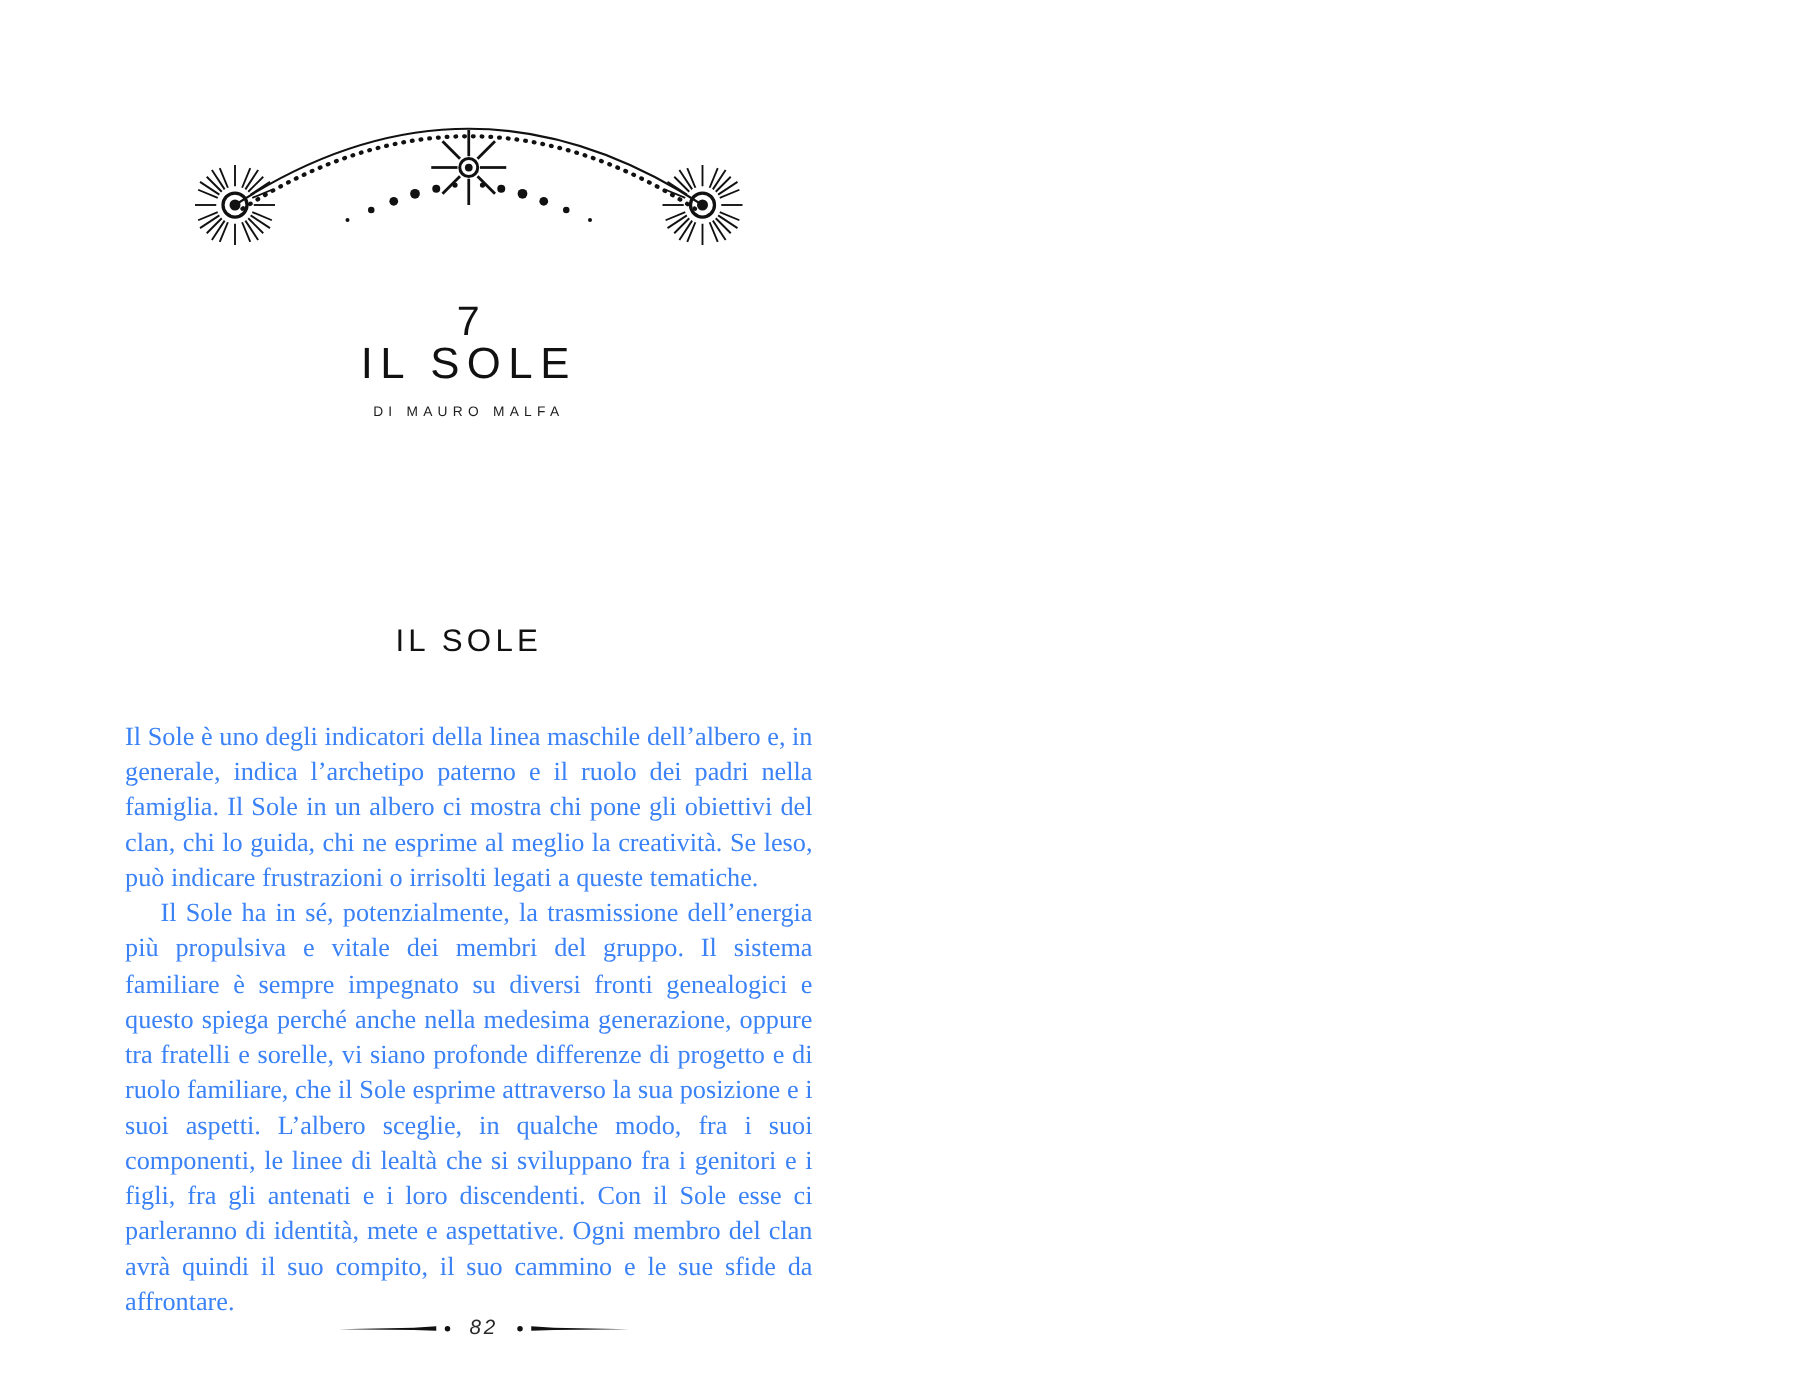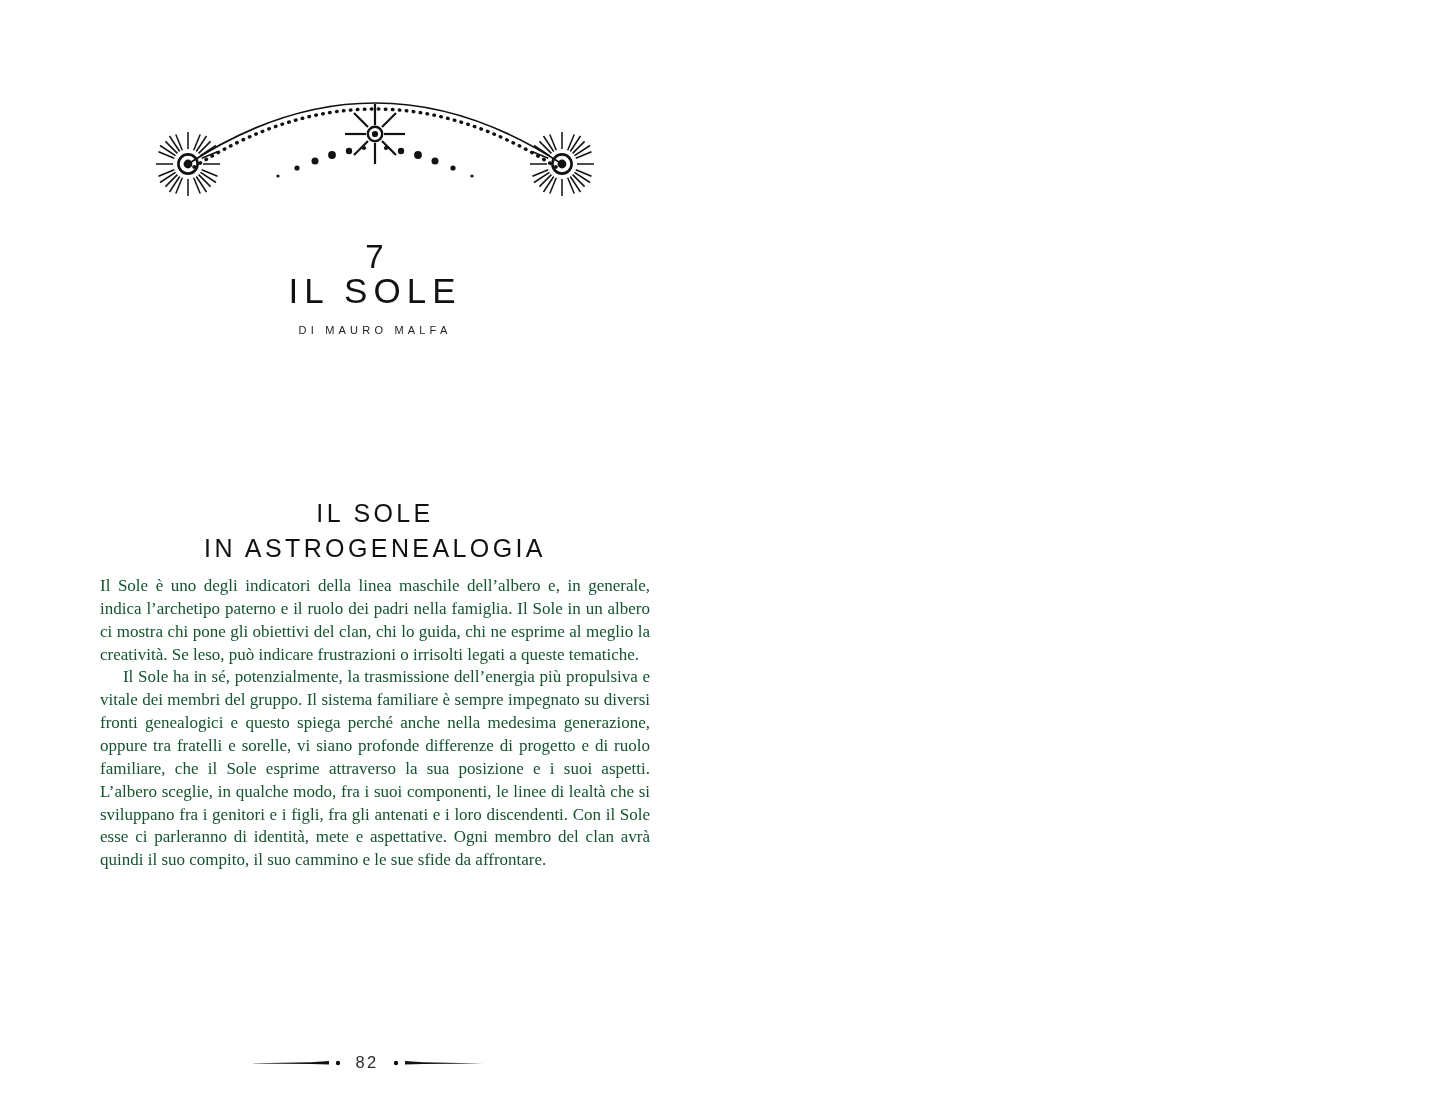--- a/index.html
+++ b/index.html
@@ -48,39 +48,39 @@
     text-align:center;
     font-family:"Liberation Sans", sans-serif;
     font-size:25px;font-weight:400;letter-spacing:3.4px;color:#111;
     line-height:1.38;
   }
 
   
   .col{
     position:absolute;
     width:550px;
-    font-size:17px;
+    font-size:21px;
     line-height:1.345;
     text-align:justify;
     text-justify:inter-word;
     hyphens:manual;
-    color:#14532d;
+    color:#3b82f6;
   }
   .col-left{left:100px;top:575px;}
   .col p{margin:0;}
   .col p.indent{text-indent:1.35em;}
 
   
   .folio{
     position:absolute;bottom:37px;
     width:550px;
     display:flex;align-items:center;justify-content:center;
     font-family:"Liberation Sans", sans-serif;
   }
-  .folio-left{left:92px;}
+  .folio-left{left:112px;font-style:italic;}
   .folio-num{
     font-size:16.5px;letter-spacing:2.2px;color:#2a2a2a;
     padding:0 13px;
   }
   .folio-rule{width:92px;height:10px;}
 </style>
 </head>
 <body>
 
 <div class="spread">
@@ -186,21 +186,20 @@
         </g>
       </svg>
 
       <div class="chapter-number">7</div>
       <div class="chapter-title">IL SOLE</div>
       <div class="chapter-author">DI MAURO MALFA</div>
     </div>
 
     <div class="section-heading">
       <span>IL SOLE</span><br>
-      <span>IN ASTROGENEALOGIA</span>
     </div>
 
     <div class="col col-left">
       <p>Il Sole è uno degli indicatori della linea maschile dell’albero e, in generale, indica l’archetipo paterno e il ruolo dei padri nella famiglia. Il Sole in un albero ci mostra chi pone gli obiettivi del clan, chi lo guida, chi ne esprime al meglio la creatività. Se leso, può indicare frustrazioni o irrisolti legati a queste tematiche.</p>
       <p class="indent">Il Sole ha in sé, potenzialmente, la trasmissione dell’energia più propulsiva e vitale dei membri del gruppo. Il sistema familiare è sempre impegnato su diversi fronti genealogici e questo spiega perché anche nella medesima generazione, oppure tra fratelli e sorelle, vi siano profonde differenze di progetto e di ruolo familiare, che il Sole esprime attraverso la sua posizione e i suoi aspetti. L’albero sceglie, in qualche modo, fra i suoi componenti, le linee di lealtà che si sviluppano fra i genitori e i figli, fra gli antenati e i loro discendenti. Con il Sole esse ci parleranno di identità, mete e aspettative. Ogni membro del clan avrà quindi il suo compito, il suo cammino e le sue sfide da affrontare.</p>
     </div>
 
     <div class="folio folio-left">
       <svg class="folio-rule" viewBox="0 0 92 10">
         <path d="M0 5.4 L60 4.2 L78 3.0 L78 6.6 L60 6.0 Z" fill="#111"></path>

